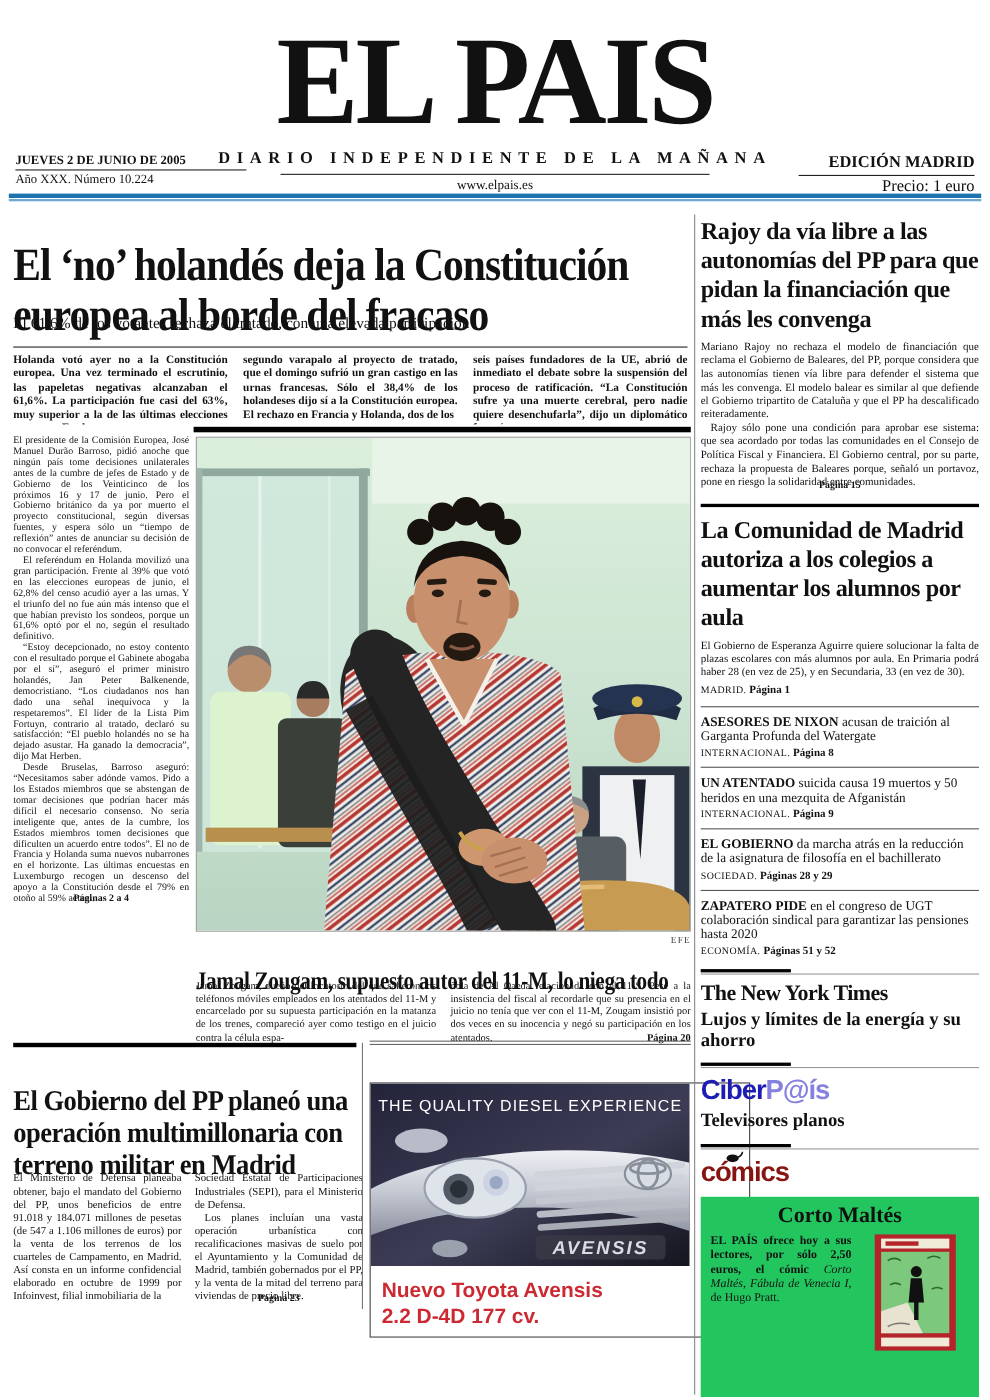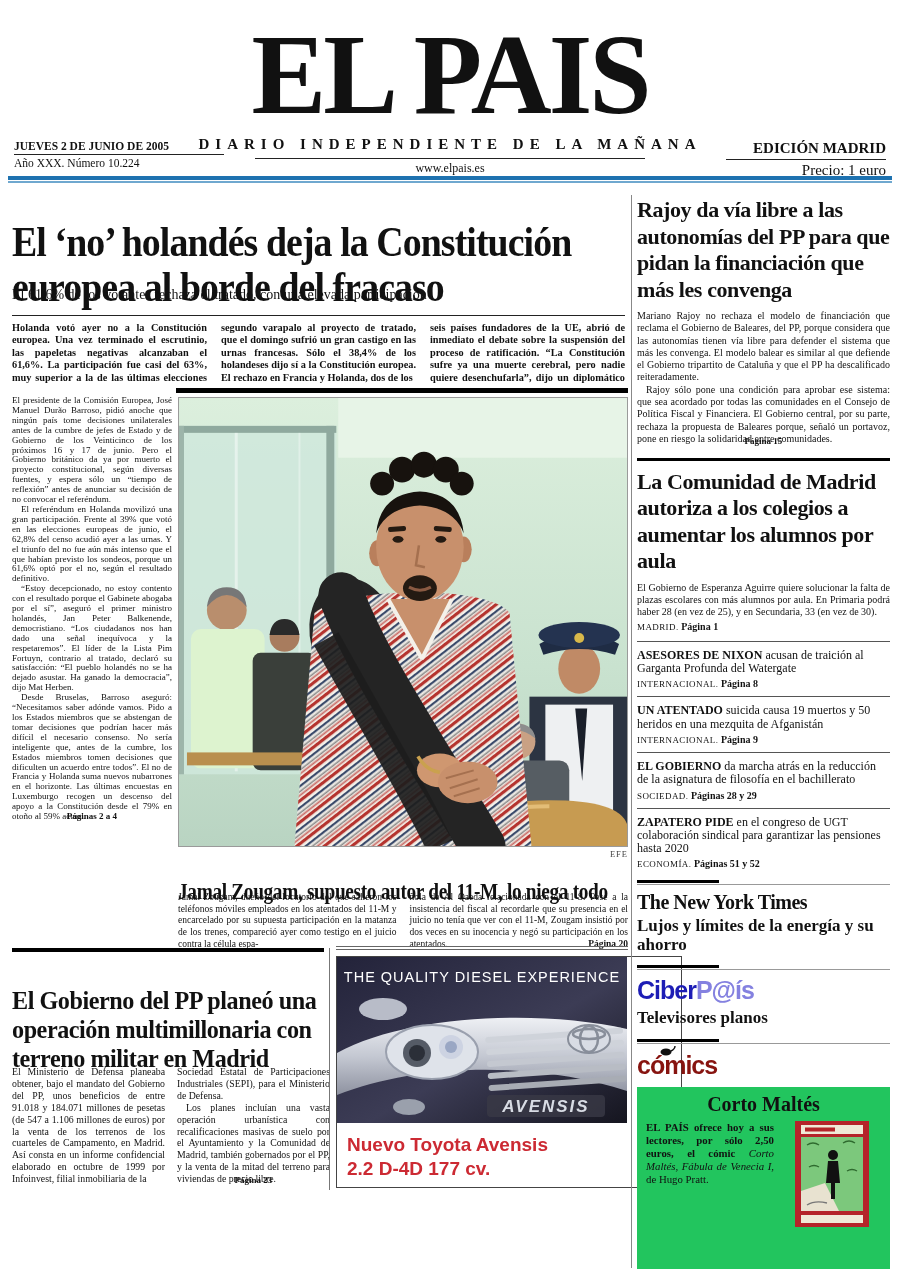--- a/index.html
+++ b/index.html
@@ -64,21 +64,21 @@
   .pp-cols{position:absolute;top:1066px;left:12px;width:318px;height:128px;overflow:hidden;
         display:flex;gap:12px;}
   .pp-col{flex:1;font-size:9.8px;line-height:11.9px;text-align:justify;}
   .pp-col p{margin:0;}
   .pp-col p + p{text-indent:9px;}
 
   
   .ad-vrule{position:absolute;top:948px;left:329px;width:1px;height:242px;background:#777;}
   .ad-double{position:absolute;top:946px;left:336px;width:292px;height:4px;
         border-top:1px solid #666;border-bottom:1px solid #666;box-sizing:border-box;}
-  .toyota-ad{position:absolute;top:956px;left:336px;width:346px;height:232px;
+  .toyota-ad{position:absolute;top:984px;left:336px;width:346px;height:232px;
         border:1px solid #444;box-sizing:border-box;background:#fff;}
   .ad-text{padding:6px 10px 0 10px;font-family:"Liberation Sans",sans-serif;
         font-size:19px;font-weight:bold;line-height:24px;color:#cc2a33;}
 
   
   .main-vrule{position:absolute;top:195px;left:631px;width:1px;height:1073px;background:#888;}
   .right-col{position:absolute;top:195px;left:637px;width:253px;}
   .r-hl{font-size:22px;font-weight:bold;line-height:26.5px;letter-spacing:-0.4px;margin:2px 0 0 0;}
   .r-body{font-size:10px;line-height:12.3px;text-align:justify;margin:7px 0 0 0;}
   .r-body p{margin:0;}

